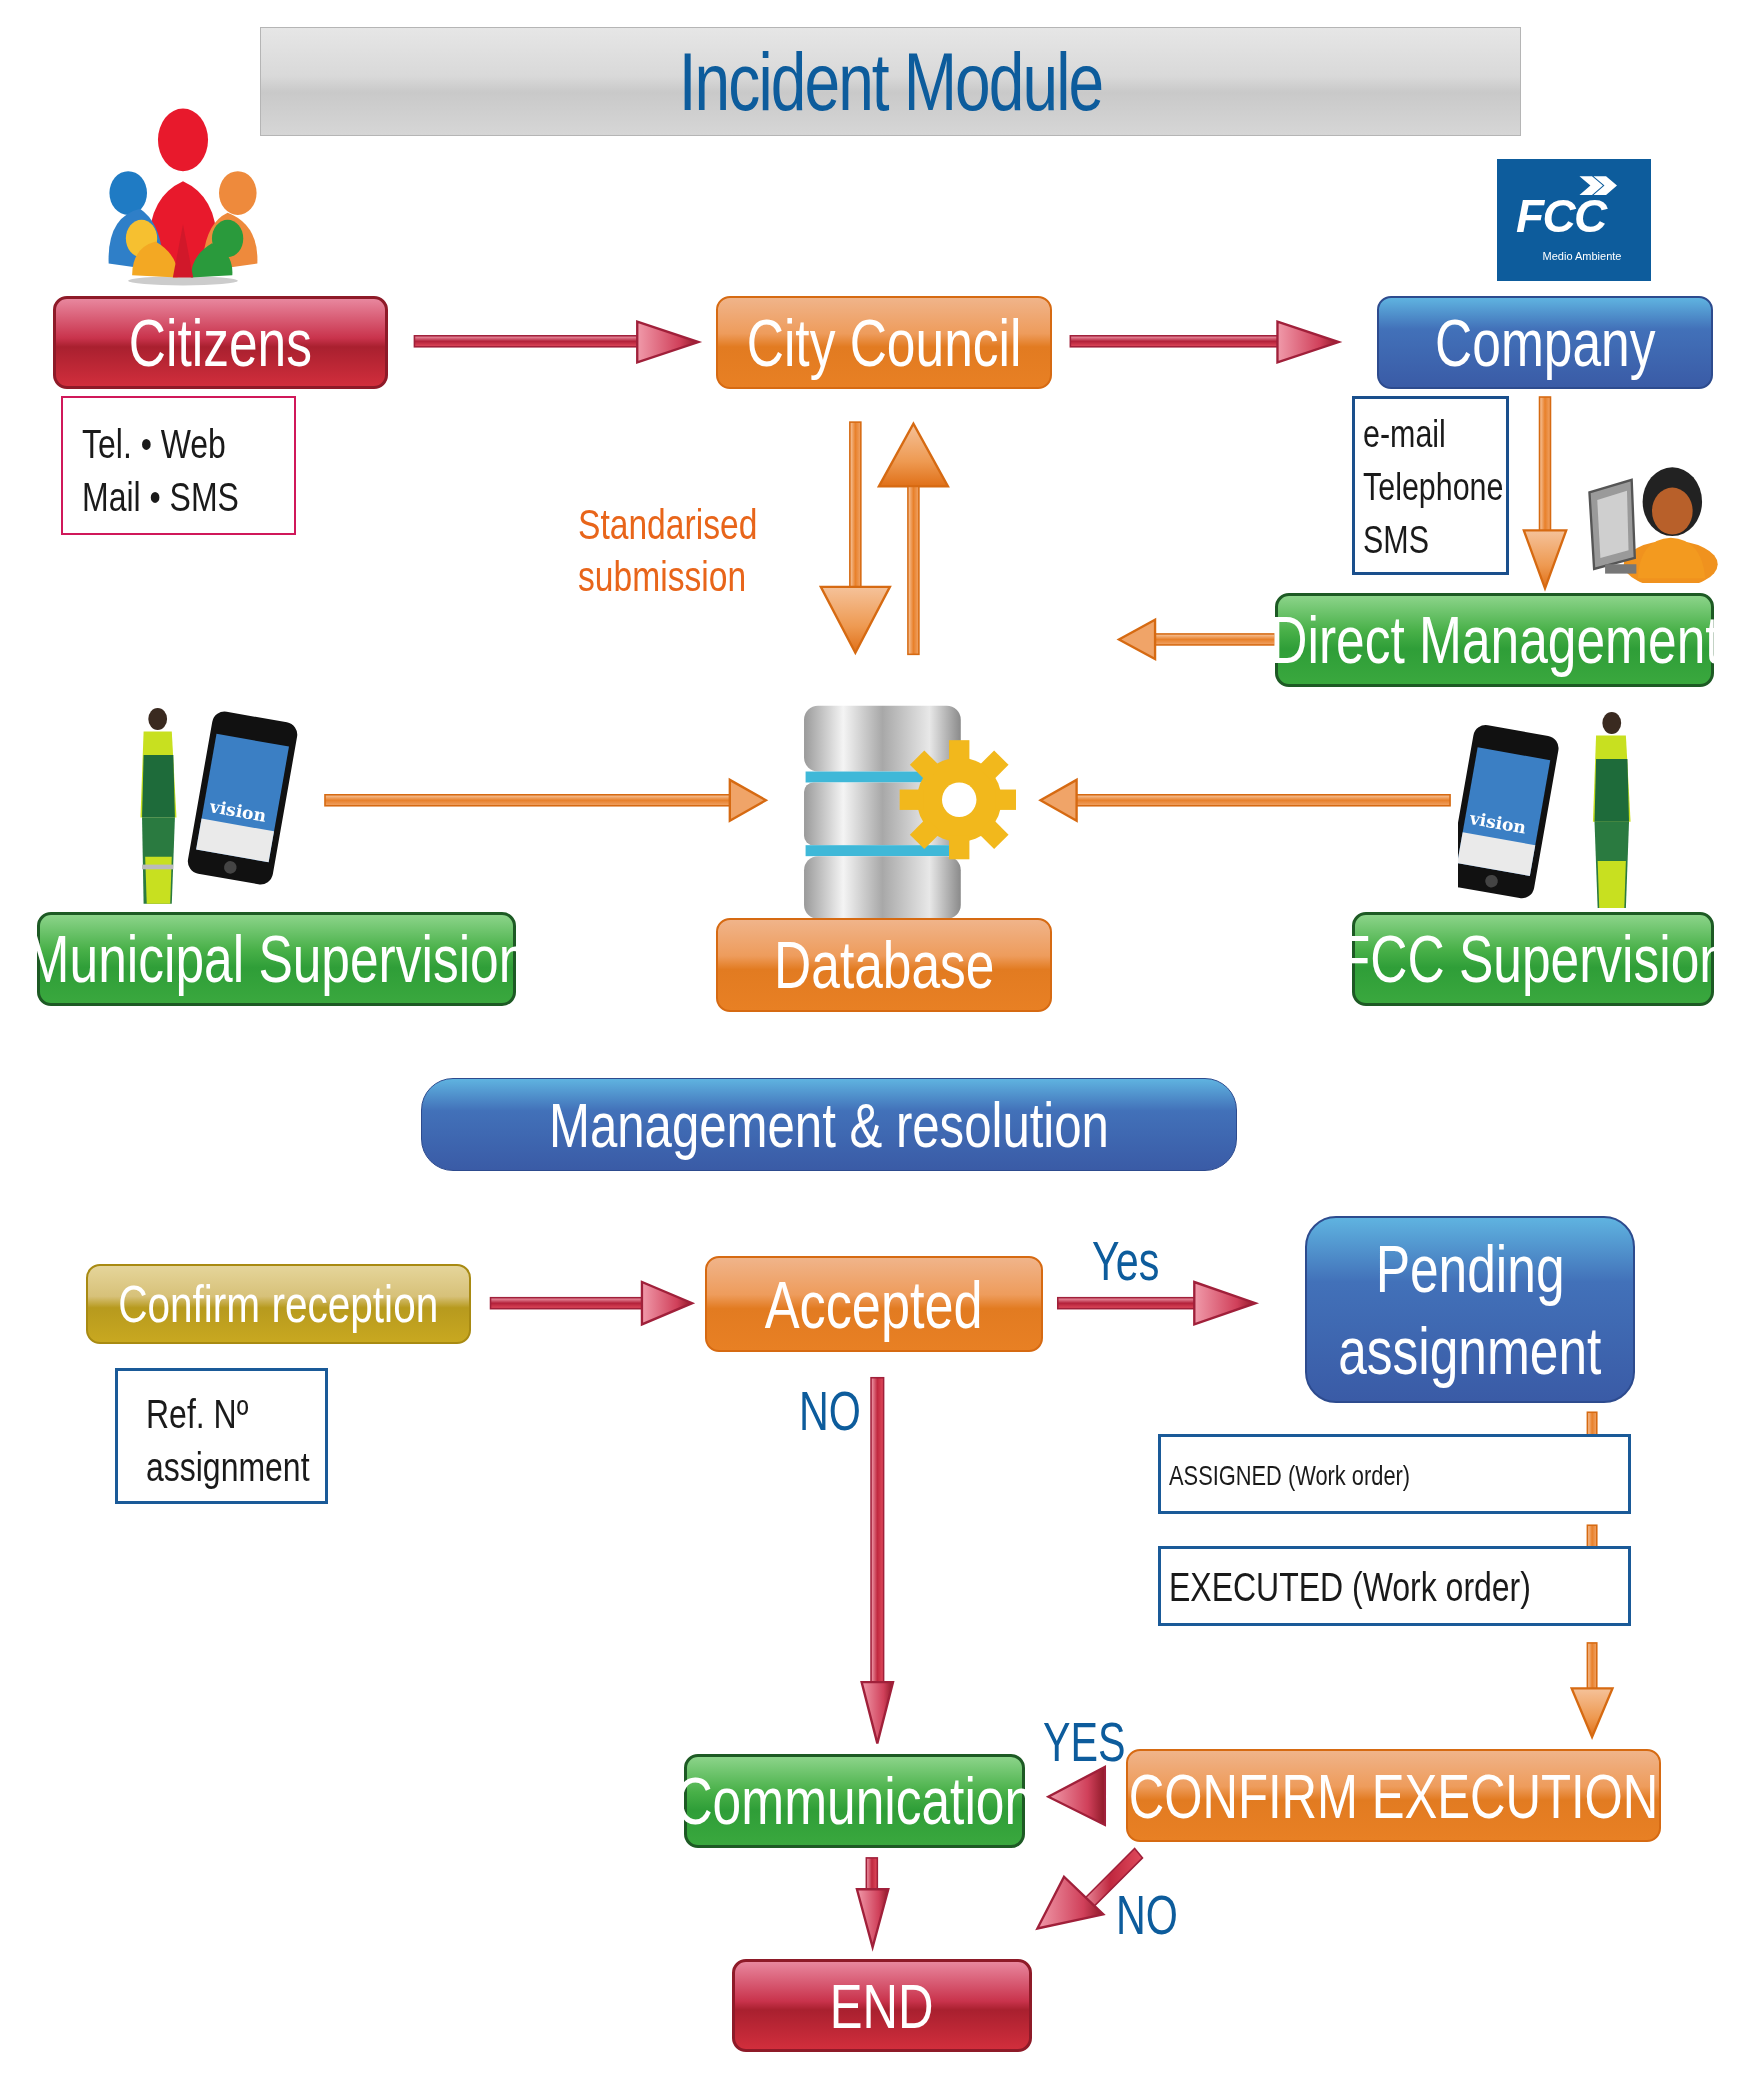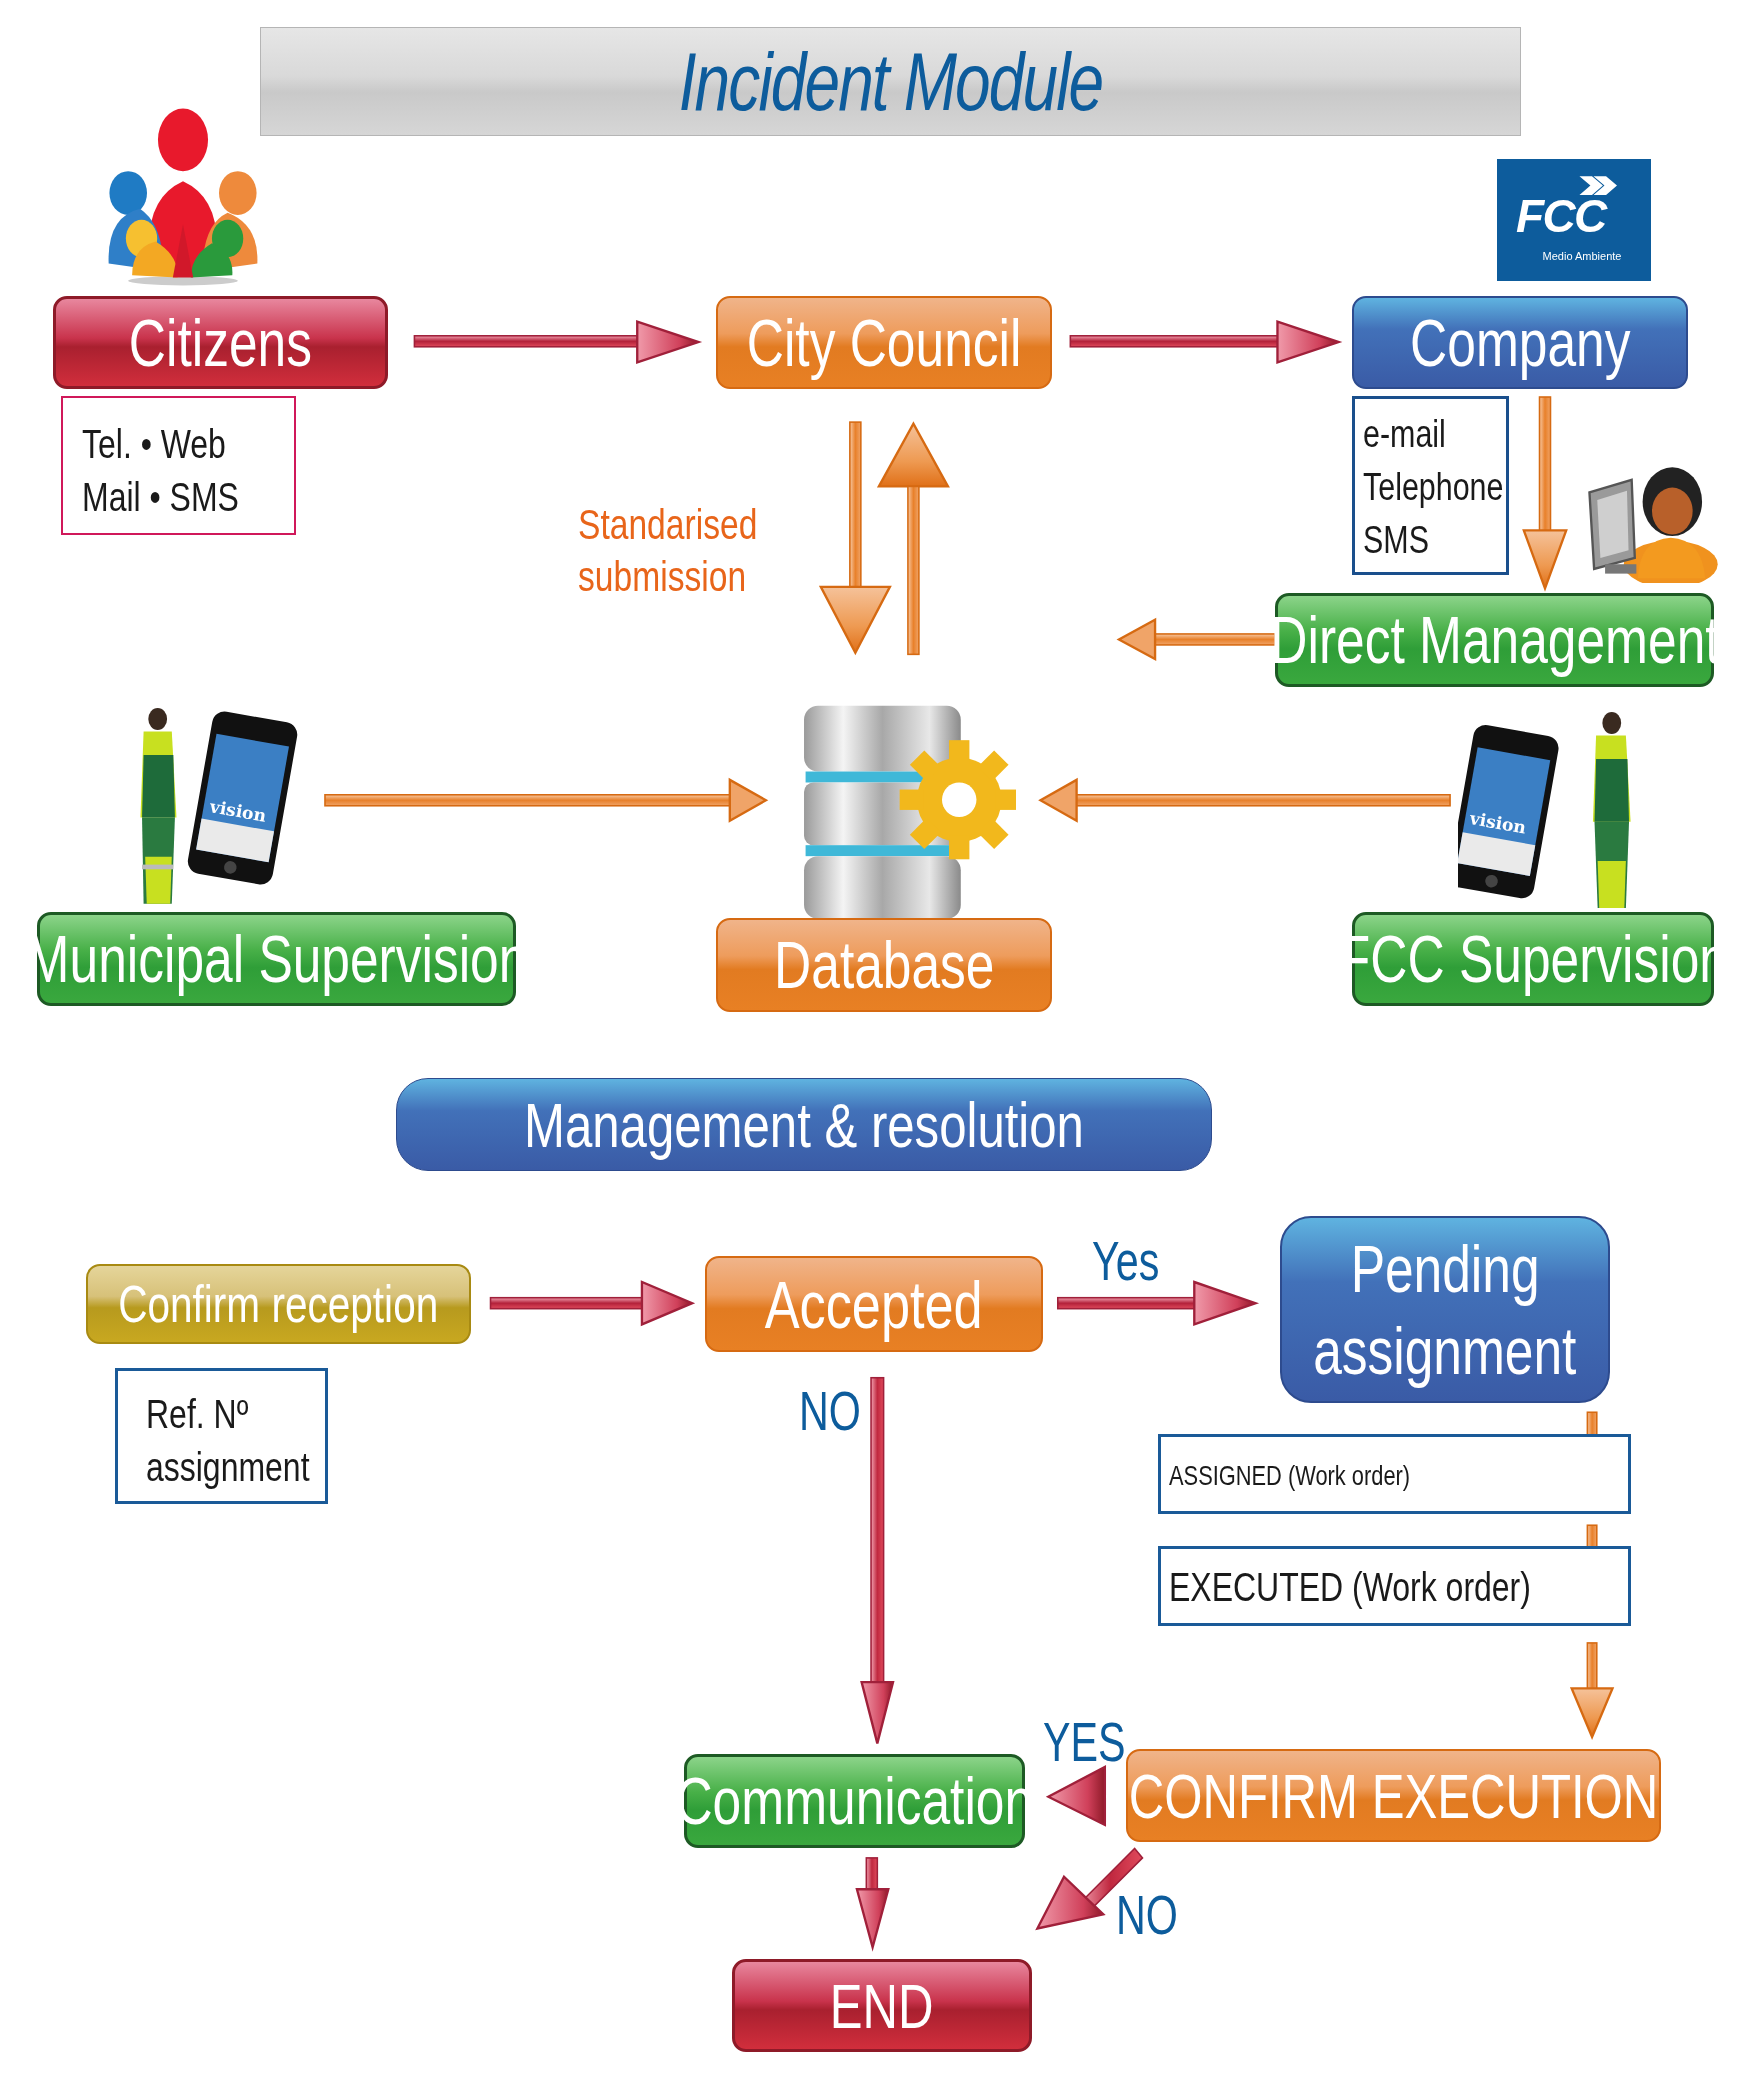--- a/index.html
+++ b/index.html
@@ -1,28 +1,28 @@
 <!DOCTYPE html>
 <html style="font-size:12.6px"><head>
 <meta charset="utf-8">
 <style>
   html, body { margin:0; padding:0; background:#ffffff; }
   body { width:1757px; height:2087px; position:relative; overflow:hidden;
          font-family:"Liberation Sans", sans-serif; }
   .abs { position:absolute; }
   .title-bar { left:260px; top:27px; width:1261px; height:109px;
     background:linear-gradient(#e6e6e6 0%, #d9d9d9 45%, #c9c9c9 60%, #d6d6d6 100%);
-    border:1.6px solid #b5b5b5; box-sizing:border-box; display:flex; align-items:center; justify-content:center;font-style:italic; }
+    border:1.6px solid #b5b5b5; box-sizing:border-box; display:flex; align-items:center; justify-content:center; }
   .title-bar span { color:#0d5c9c; font-size:82px; letter-spacing:-2.4px; transform:scaleX(0.78); display:inline-block; }
   .pill { position:absolute; box-sizing:border-box; display:flex; align-items:center; justify-content:center;
     border-radius:14px; color:#ffffff; white-space:nowrap; overflow:visible; }
   .pill span { display:inline-block; transform:scaleX(0.78); }
   .red { background:linear-gradient(#e8879e 0%, #c9334c 45%, #a9202f 55%, #d12e3c 100%); border:3.1px solid #8e1a28; }
   .orange { background:linear-gradient(#f0b48a 0%, #ee9c5c 40%, #e27b21 55%, #e88024 100%); border:2.4px solid #d66a12; }
-  .blue { background:linear-gradient(#5fb3e0 0%, #4271b9 35%, #3a5ba6 100%); border:2.4px solid #2d4b8e; }
+  .blue { background:linear-gradient(#5fb3e0 0%, #4271b9 35%, #3a5ba6 100%); border:2.4px solid #2d4b8e;margin-left:25px; }
   .green { background:linear-gradient(#8cd48a 0%, #48b048 40%, #2f9e38 60%, #3aa83e 100%); border:3.9px solid #1d5a24; }
   .gold { background:linear-gradient(#e5d59a 0%, #d7c179 40%, #b79a1e 55%, #c8a820 100%); border:2.4px solid #a88a12; }
   .box { position:absolute; box-sizing:border-box; background:#ffffff; color:#1a1a1a; }
   .box .line { display:block; transform-origin:left center; transform:scaleX(0.78); white-space:nowrap; }
   .lbl { position:absolute; white-space:nowrap; transform-origin:left top; }
   svg.overlay { position:absolute; left:0; top:0; width:1757px; height:2087px; pointer-events:none; }
 </style>
 </head>
 <body>
 

